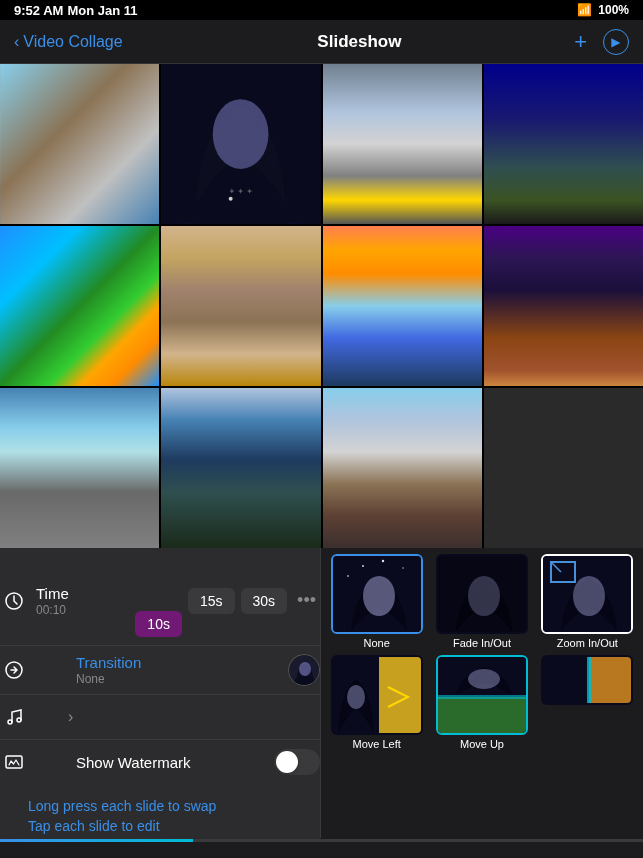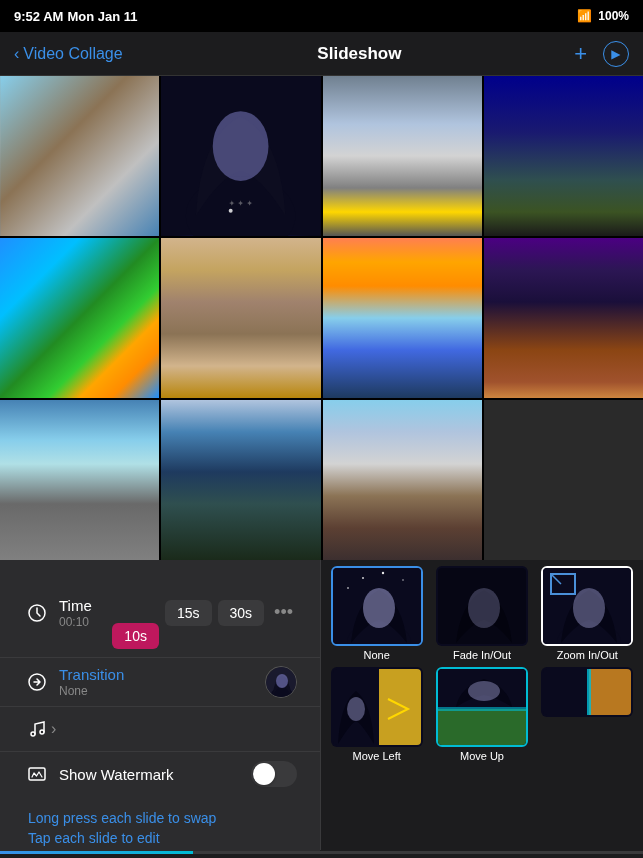--- a/index.html
+++ b/index.html
@@ -7,21 +7,21 @@
       width: 643px;
       height: 858px;
       background: #1c1c1e;
       font-family: -apple-system, 'Helvetica Neue', Arial, sans-serif;
       overflow: hidden;
       color: #fff;
     }
 
     
     #status-bar {
-      height: 32px;
+      height: 20px;
       background: #000;
       display: flex;
       align-items: center;
       justify-content: space-between;
       padding: 0 14px;
       font-size: 13px;
       font-weight: 600;
     }
     .status-left { display: flex; align-items: center; gap: 4px; }
     .status-right { display: flex; align-items: center; gap: 6px; font-size: 12px; }
@@ -69,25 +69,26 @@
 
     
     #controls-panel {
       background: #2c2c2e;
       padding: 8px 0;
     }
 
     .control-row {
       display: flex;
       align-items: center;
-      padding: 8px 23px;
+      padding: 8px 0;
       min-height: 44px;
     }
     .control-row + .control-row {
       border-top: 1px solid #3a3a3c;
+      gap: 40px;
     }
 
     .control-icon {
       width: 28px;
       height: 28px;
       display: flex;
       align-items: center;
       justify-content: center;
       color: #fff;
       font-size: 16px;
@@ -118,21 +119,21 @@
     .time-btn {
       background: #3a3a3c;
       color: #fff;
       border: none;
       border-radius: 6px;
       padding: 5px 12px;
       font-size: 14px;
       cursor: pointer;
     }
     .time-btn.active {
-      background: #be185d;
+      background: #701a75;
       color: #fff;
       margin-top: 47px;
     }
     .time-btn-more {
       background: transparent;
       color: #888;
       border: none;
       font-size: 18px;
       cursor: pointer;
       padding: 0 4px;

